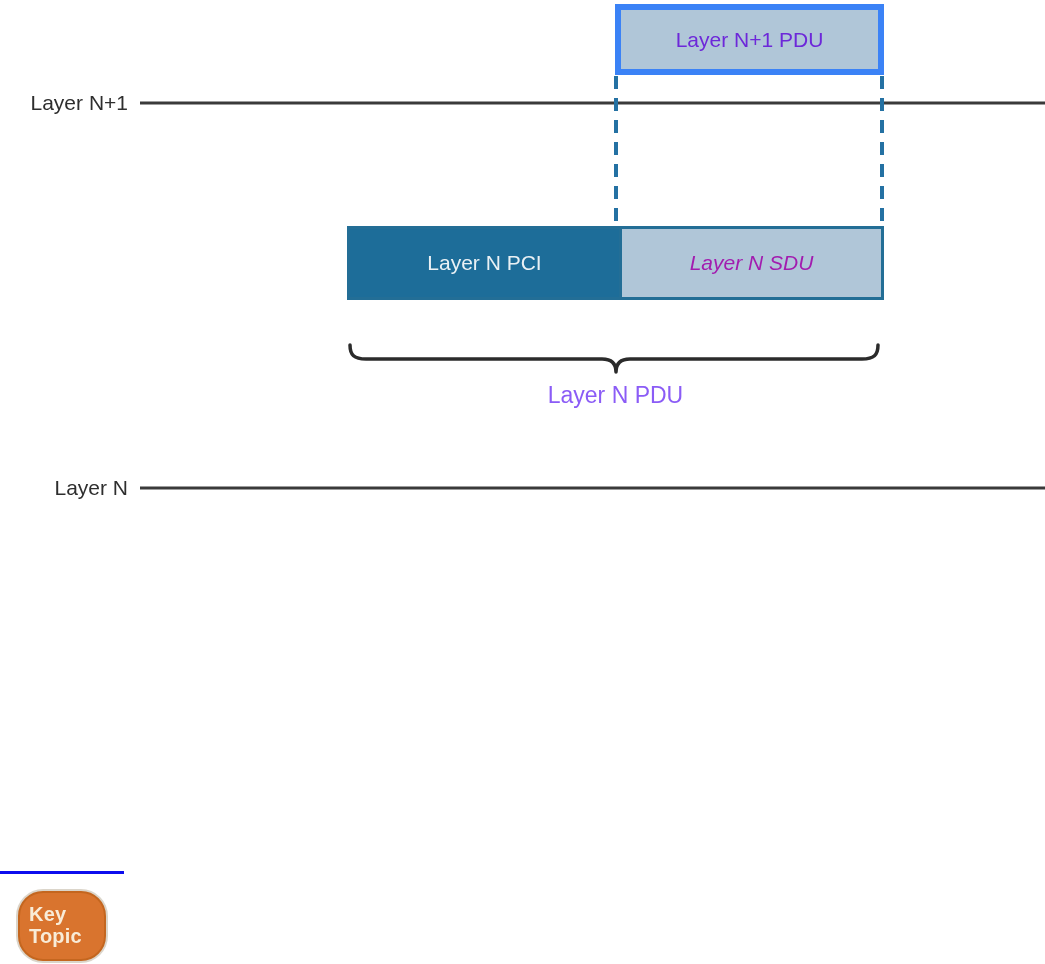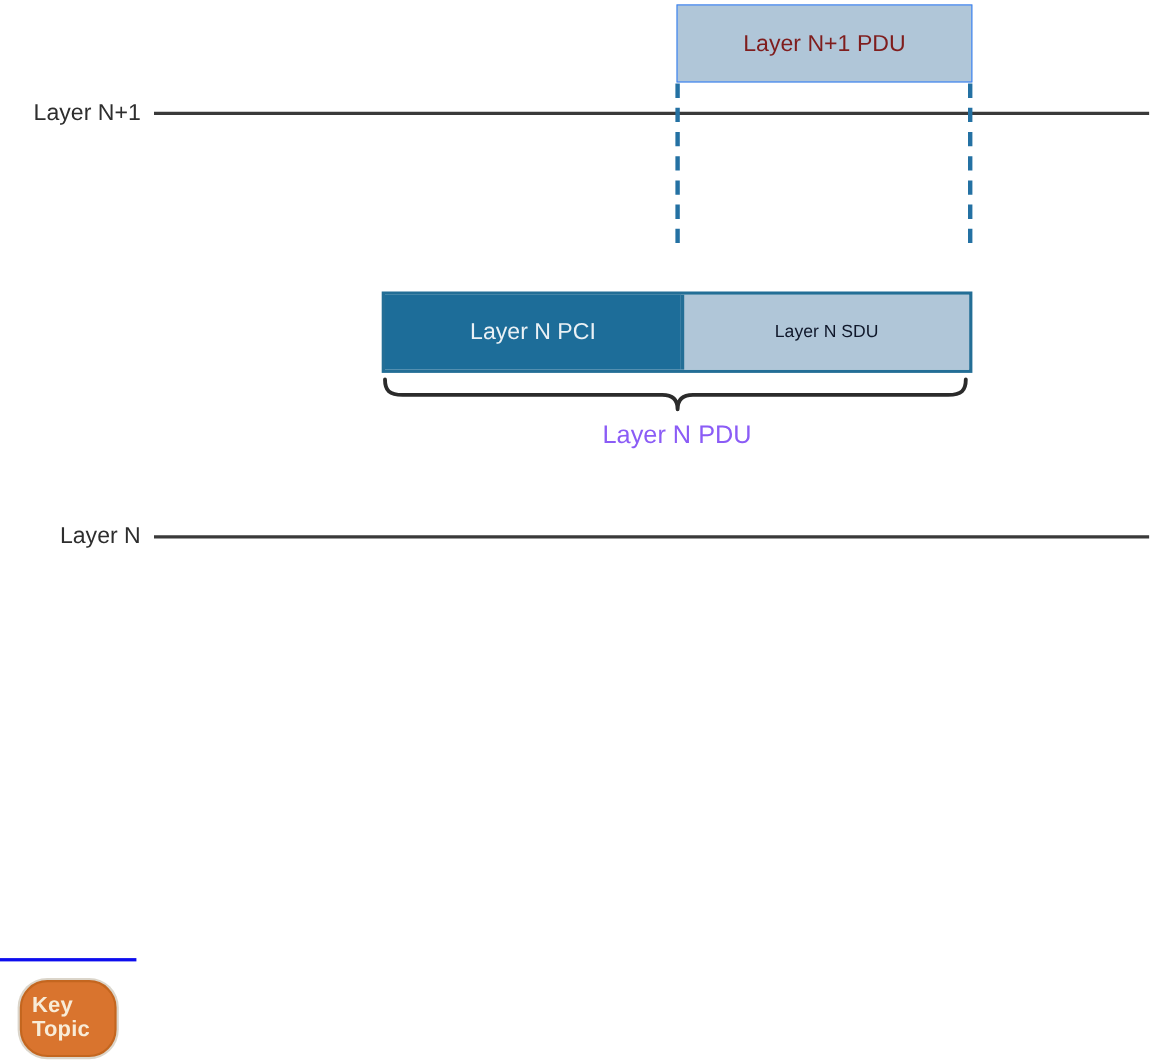--- a/index.html
+++ b/index.html
@@ -7,42 +7,42 @@
   body { font-family: "Liberation Sans", sans-serif; color: #2a2a2a; position: relative; }
 
   .canvas { position: absolute; left: 0; top: 0; width: 1045px; height: 964px; background: #ffffff; }
 
   svg.overlay { position: absolute; left: 0; top: 0; width: 1045px; height: 964px; display: block; }
 
   .box-label { display: flex; align-items: center; justify-content: center; }
 
   .top-box {
     position: absolute; left: 615px; top: 4px; width: 269px; height: 71px;
-    background: #b0c6d8; border: 1px solid #3b82f6;
-    font-size: 21px; color: #7f1d1d;
+    background: #b0c6d8; border: 6px solid #3b82f6;
+    font-size: 21px; color: #6d28d9;
   }
 
   .layer-line-label {
     position: absolute; left: 0; width: 128px; text-align: right;
     font-size: 21px; color: #2e2e2e; line-height: 22px; white-space: nowrap; padding-left: 16px;
   }
   .label-n1 { top: 92px; }
   .label-n  { top: 477px; }
 
   .lower-box {
     position: absolute; left: 347px; top: 226px; width: 537px; height: 74px;
-    border: 3px solid #236e96; display: flex; margin-top: 39px;
+    border: 3px solid #236e96; display: flex;
   }
   .pci-half {
     width: 269px; height: 100%; background: #1d6d99;
     font-size: 21px; color: #eaf1f5;
   }
   .sdu-half {
     flex: 1; height: 100%; background: #b0c6d8; border-left: 3px solid #236e96;
-    font-size: 16px; color: #0f172a;
+    font-size: 21px; color: #a21caf; font-style: italic;
   }
 
   .brace-caption {
     position: absolute; left: 347px; top: 382px; width: 537px;
     text-align: center; font-size: 23px; color: #8b5cf6;
   }
 
   .link-rule {
     position: absolute; left: 0; top: 871px; width: 124px; height: 3px;
     background: #0d0dee;

